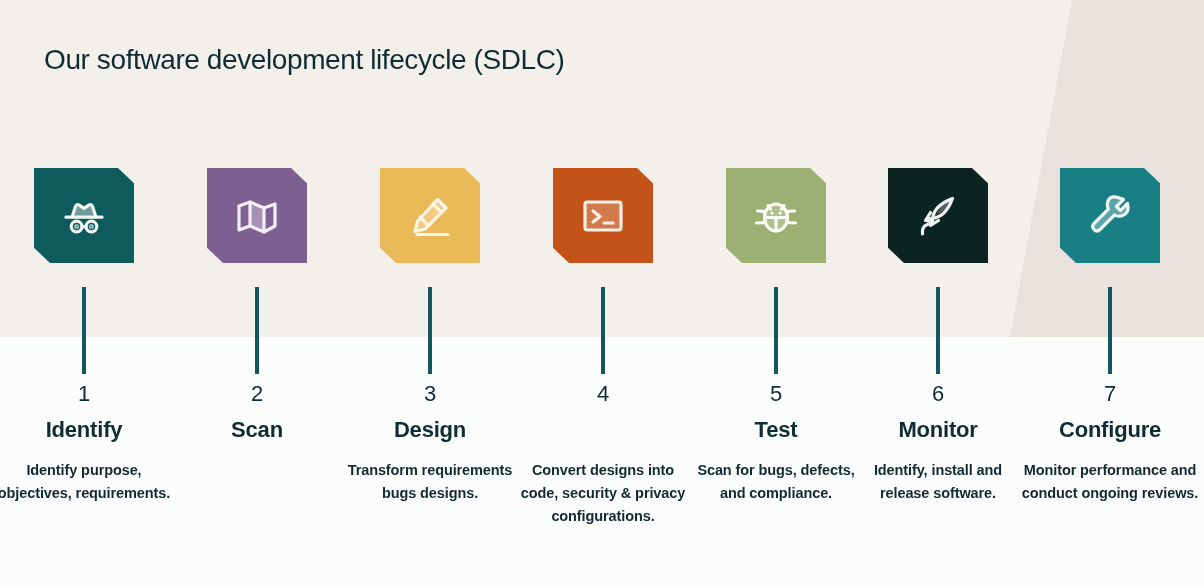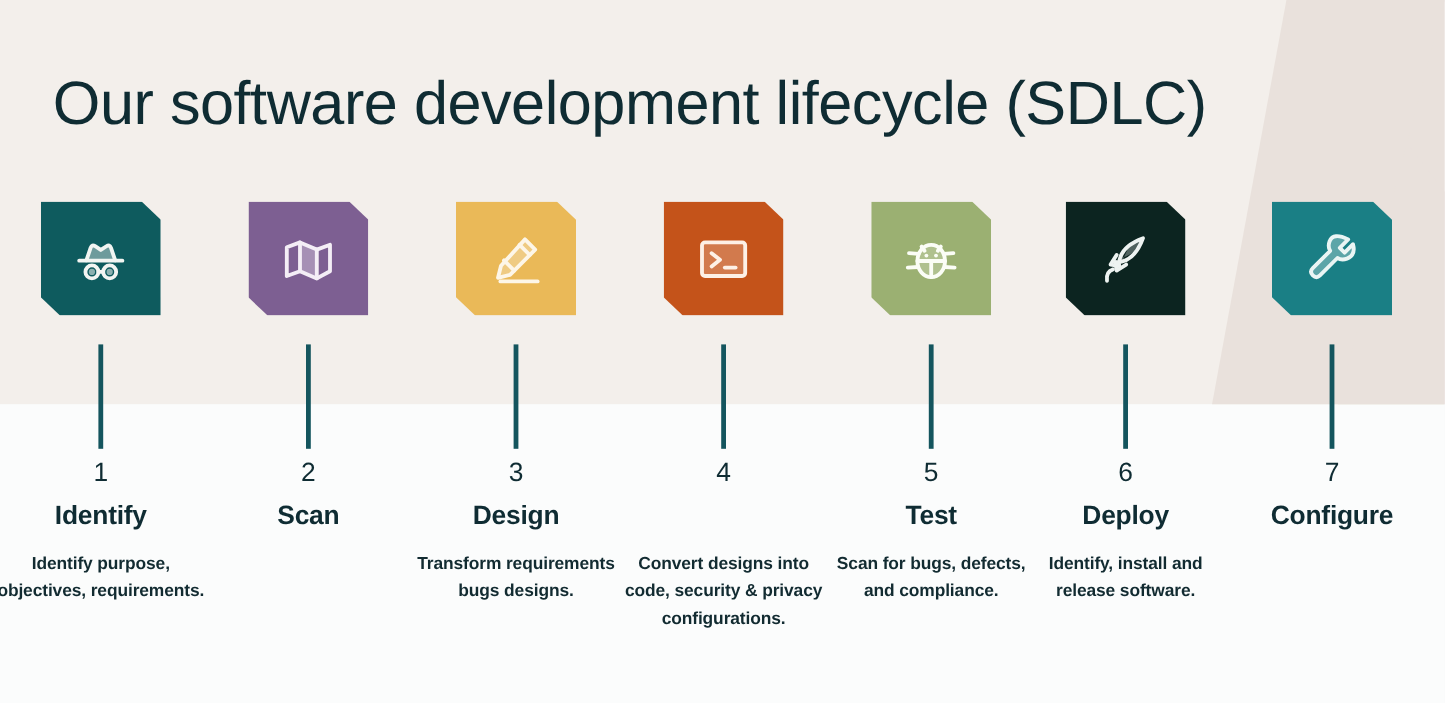--- a/index.html
+++ b/index.html
@@ -23,26 +23,25 @@
   }
   #bg-chevron {
     position:absolute; left:0; top:0; width:1204px; height:337px;
     overflow:hidden;
   }
   #bg-chevron svg { display:block; }
 
   
   #page-title {
     position:absolute; left:44px; top:44px;
-    font-size:51px;
+    font-size:28px;
     font-weight:400;
     letter-spacing:-0.4px;
     color:#0f2c33;
     white-space:nowrap;
-    margin-top:12px;
   }
 
   
   #steps {
     position:absolute; left:0; top:0; width:1204px; height:586px;
   }
   .step {
     position:absolute; top:0; width:172px; height:586px;
   }
 
@@ -198,29 +197,30 @@
             <path d="M24 28 Q26 14 40 9 Q35 23 21 25 Z" fill="#eef3f1" opacity="0.3"></path>
             <path d="M20.5 31.5 Q20 16 40.5 8.5 Q33 29 17.5 28.5 Z" fill="none" stroke="#eef3f1" stroke-width="3.2" stroke-linecap="round" stroke-linejoin="round"></path>
             <path d="M20.5 31.5 L13.5 30.5 L18.5 22.5" fill="none" stroke="#eef3f1" stroke-width="3.2" stroke-linecap="round" stroke-linejoin="round" fill-opacity="0.28"></path>
             <path d="M17.5 28.5 L18.5 35.5 L26.5 30.5" fill="none" stroke="#eef3f1" stroke-width="3.2" stroke-linecap="round" stroke-linejoin="round" fill-opacity="0.28"></path>
             <path d="M15.5 34.5 Q9.5 36.5 10.5 44" fill="none" stroke="#eef3f1" stroke-width="3.2" stroke-linecap="round" stroke-linejoin="round"></path>
           </svg>
         </span>
       </div>
       <div class="connector" style="background: rgb(20, 85, 94);"></div>
       <div class="num">6</div>
-      <div class="name">Deploy</div>
+      <div class="name">Monitor</div>
       <div class="desc">Identify, install and release software.</div>
     </div>
     <div class="step" style="left: 1024px;">
       <div class="tile" style="background: rgb(26, 127, 133);">
         <span>
           <svg width="52" height="52" viewBox="0 0 52 52">
             <path d="M39.5 9.5 L32.5 16.5 L36.5 20.5 L43.5 13.5 Q46 22.5 38.5 25.5 Q34 27.2 30.5 25 L16 39.5 Q13 42.5 10 39.5 Q7 36.5 10 33.5 L24.5 19 Q22.3 15.5 24 11 Q27 3.5 39.5 9.5 Z" fill="#eaf5f4" opacity="0.32"></path>
             <path d="M39.5 9.5 L32.5 16.5 L36.5 20.5 L43.5 13.5 Q46 22.5 38.5 25.5 Q34 27.2 30.5 25 L16 39.5 Q13 42.5 10 39.5 Q7 36.5 10 33.5 L24.5 19 Q22.3 15.5 24 11 Q27 3.5 39.5 9.5 Z" fill="none" stroke="#eaf5f4" stroke-width="3.2" stroke-linecap="round" stroke-linejoin="round"></path>
           </svg>
         </span>
       </div>
       <div class="connector" style="background: rgb(20, 85, 94);"></div>
       <div class="num">7</div>
       <div class="name">Configure</div>
+      <div class="desc">Monitor performance and conduct ongoing reviews.</div>
     </div>
   </div>
 
 </body></html>

